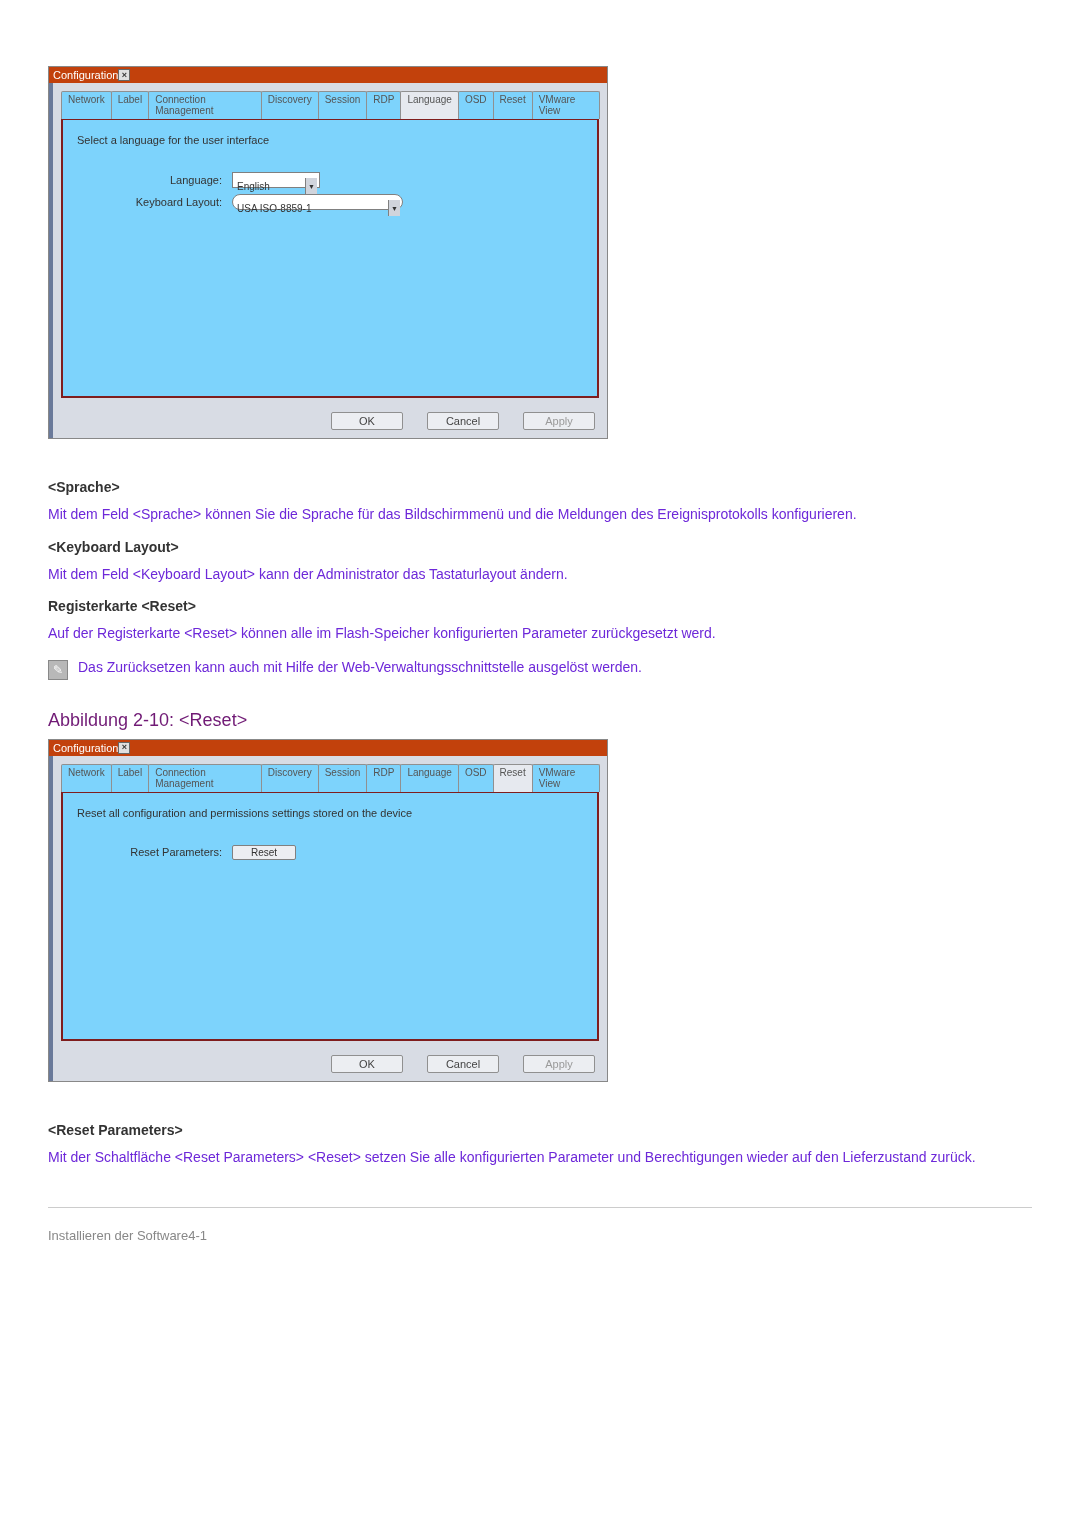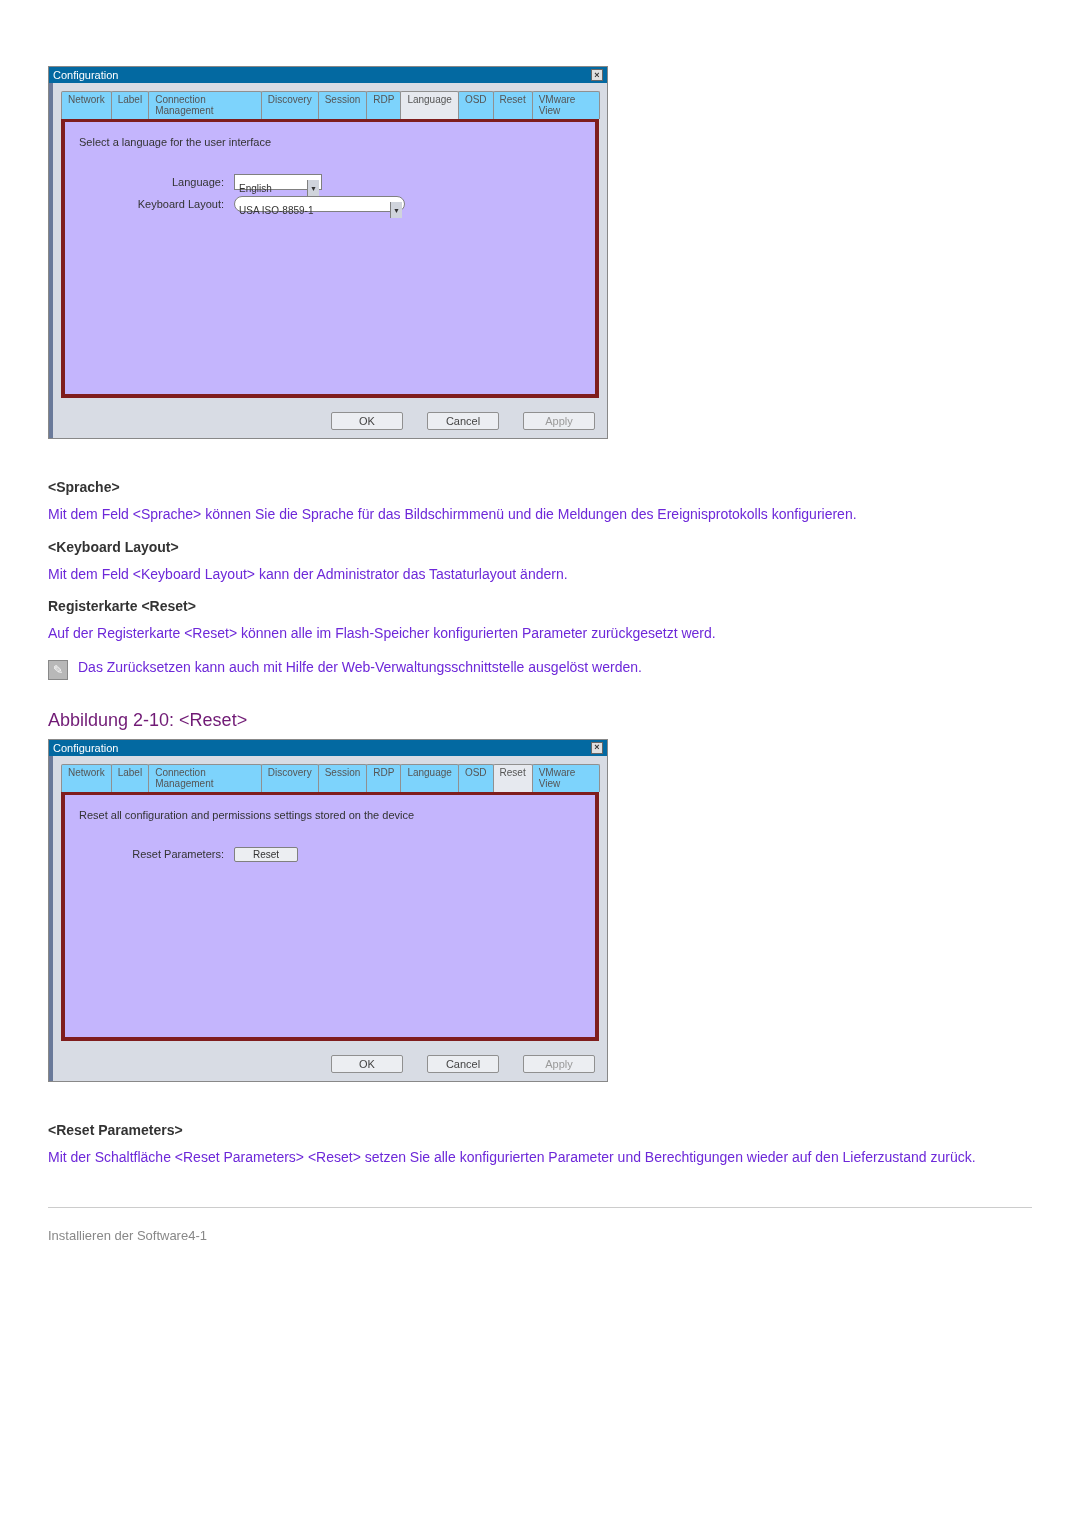--- a/index.html
+++ b/index.html
@@ -1,27 +1,27 @@
 <!DOCTYPE html>
 <html><head>
 <meta charset="utf-8">
 <style>
   * { box-sizing: border-box; margin: 0; padding: 0; }
   body { background: #fff; font-family: Arial, Helvetica, sans-serif; color: #444; width: 1080px; padding: 60px 48px 20px 48px; }
 
   .dialog { width: 560px; border: 1px solid #888; margin: 6px 0 40px 0; }
-  .dialog-title-bar { background: #0369a1; color: #fff; font-size: 11px; padding: 2px 4px; display: flex; justify-content: space-between; align-items: center; height: 16px; }
+  .dialog-title-bar { background: #c2410c; color: #fff; font-size: 11px; padding: 2px 4px; display: flex; align-items: center; height: 16px; }
   .dialog-title-bar .title-text { }
   .close-box { width: 12px; height: 12px; background: #e0e0e0; color: #333; border: 1px solid #666; display: flex; align-items: center; justify-content: center; font-size: 9px; font-weight: bold; line-height: 1; }
 
   .dialog-body { background: #d8dce4; padding: 8px 8px 6px 8px; border-left: 4px solid #6a7a9a; }
   .tab-row { display: flex; gap: 0; font-size: 10px; color: #555; }
   .tab { border: 1px solid #909090; border-bottom: none; padding: 2px 6px 3px 6px; background: #7dd3fc; border-top-left-radius: 2px; border-top-right-radius: 2px; margin-right: -1px; }
   .tab.active { background: #e6e9ef; position: relative; z-index: 2; }
-  .tab-panel { border: 4px solid #7f1d1d; background: #c4b5fd; padding: 14px 14px 14px 14px; min-height: 280px; margin-top: -1px; }
+  .tab-panel { border: 2px solid #7f1d1d; background: #7dd3fc; padding: 14px 14px 14px 14px; min-height: 280px; margin-top: -1px; }
 
   .instruction { font-size: 11px; color: #333; margin-bottom: 26px; }
 
   .form-row { display: flex; align-items: center; margin-bottom: 6px; }
   .form-label { width: 155px; text-align: right; font-size: 11px; color: #333; padding-right: 10px; }
   .select-box { border: 1px solid #808080; background: #fff; height: 16px; display: flex; align-items: center; font-size: 10px; color: #333; padding: 12px 2px 0 4px; }
   .select-arrow-btn { width: 12px; height: 16px; border-left: 1px solid #808080; background: #d0d4dc; display: flex; align-items: center; justify-content: center; margin-left: auto; font-size: 7px; }
   .sel-lang { width: 88px; }
   .sel-kb { width: 171px; border-radius: 8px; }
 

